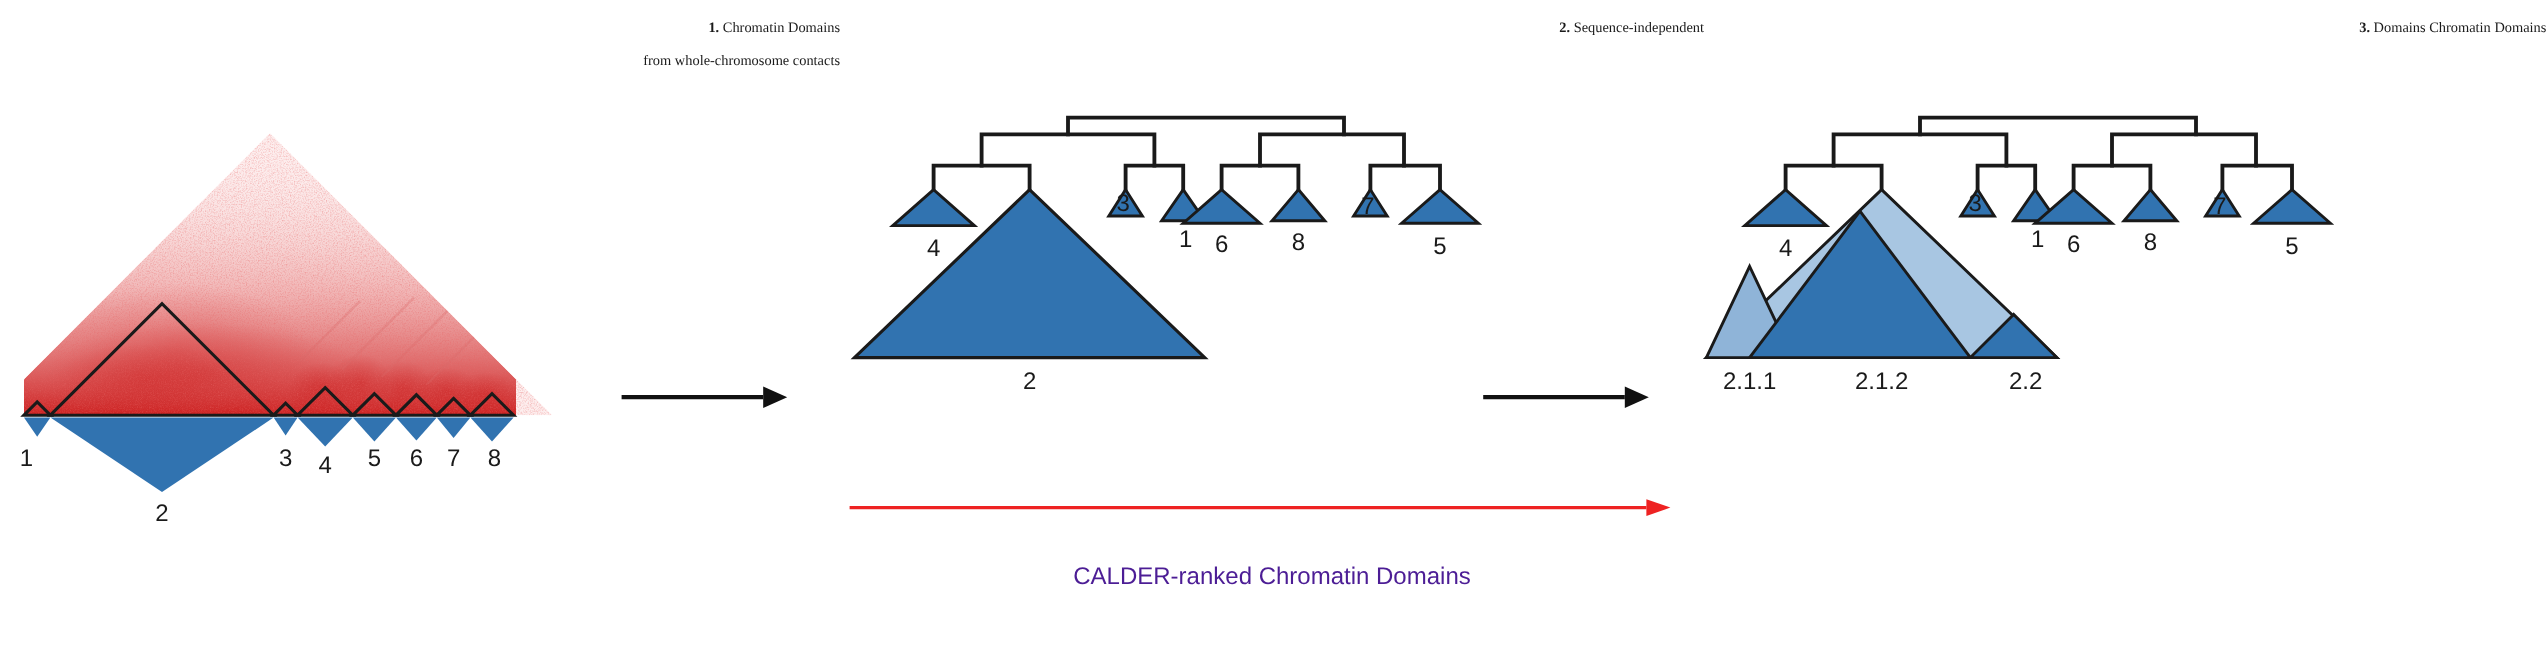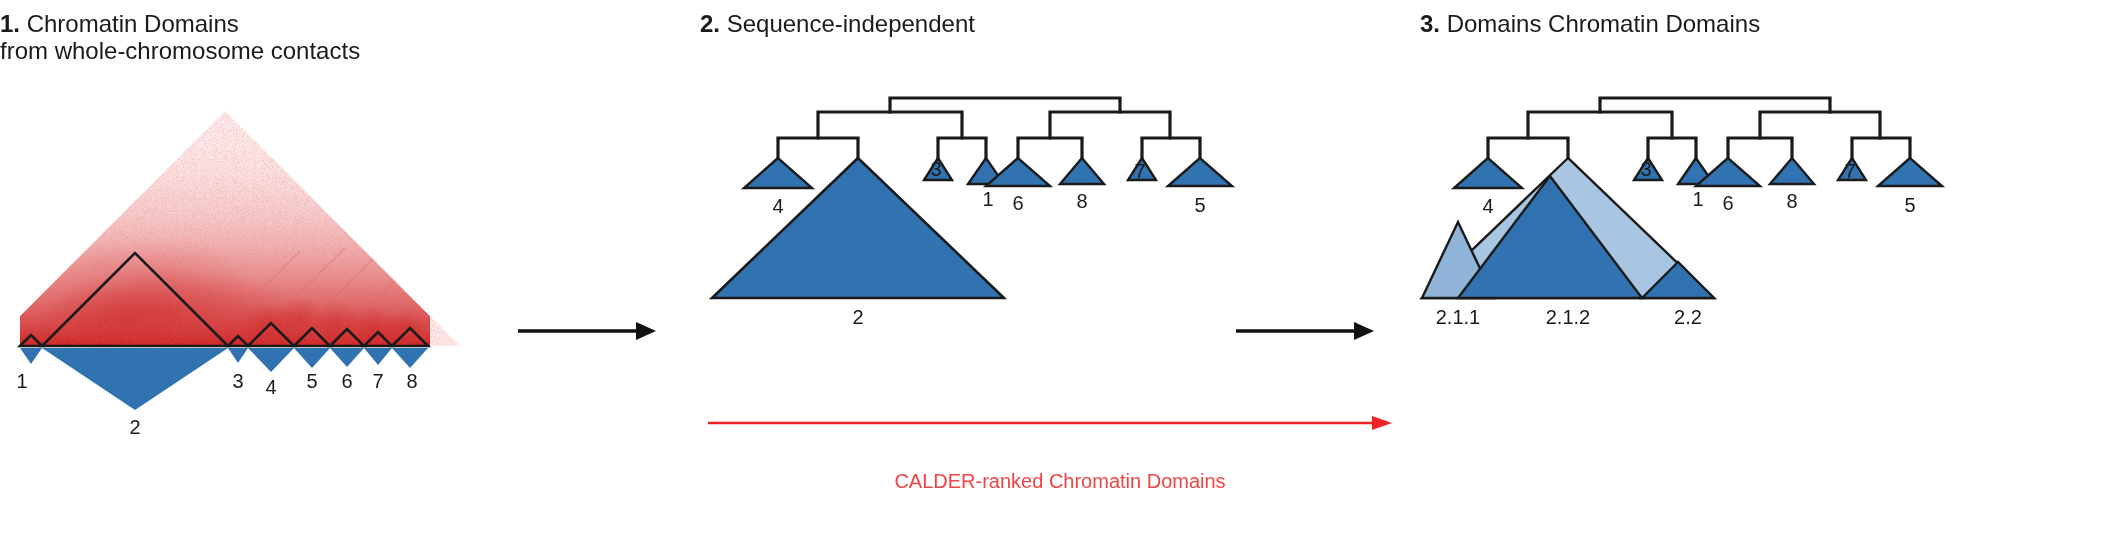--- a/index.html
+++ b/index.html
@@ -5,42 +5,42 @@
   html,body{margin:0;padding:0;}
   body{
     width:2122px;height:538px;background:#ffffff;
     font-family:"Liberation Sans",sans-serif;
     color:#1a1a1a;overflow:hidden;position:relative;
   }
   .figure{position:relative;width:2122px;height:538px;}
   .panel{position:absolute;top:0;height:538px;}
   .panel-title{
     position:absolute;top:10px;left:0;width:100%;
-    text-align:left;font-size:24px;line-height:27px;color:#1a1a1a;
+    text-align:right;font-size:12px;line-height:27px;color:#1a1a1a;font-family:Liberation Serif, serif;
   }
   .panel-title .num{font-weight:bold;}
   .title-l2{display:block;}
 
   
   #panel1{left:0;width:700px;}
   .hic-wrap{position:absolute;left:0;top:86px;width:700px;height:340px;}
 
   
   .stepArrow{position:absolute;top:316px;}
 
   
   #panel2{left:700px;width:720px;}
   #panel3{left:1420px;width:702px;}
 
   .treewrap{position:absolute;left:0;top:80px;width:100%;height:290px;}
 
   .calder-row{position:absolute;left:0;top:410px;width:720px;}
   .calder-label{
     position:absolute;top:60px;left:0;width:100%;text-align:center;
-    font-size:20px;color:#ef4444;
+    font-size:20px;color:#4c1d95;
   }
   svg{display:block;overflow:visible;}
   .leaflabel{font-size:20px;fill:#1a1a1a;font-family:"Liberation Sans",sans-serif;text-anchor:middle;}
 </style>
 </head>
 <body>
 
 <div class="figure">
 
   <div class="panel" id="panel1">

